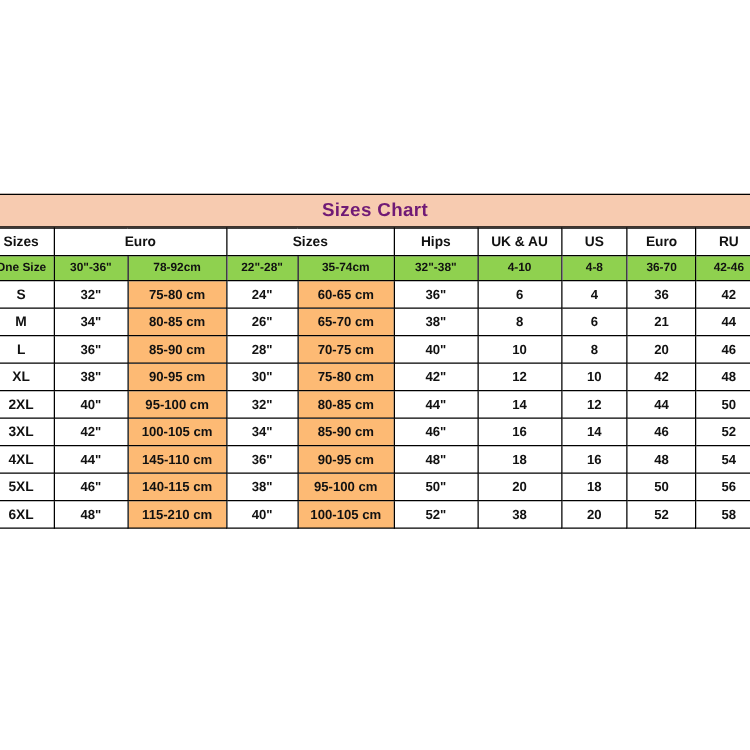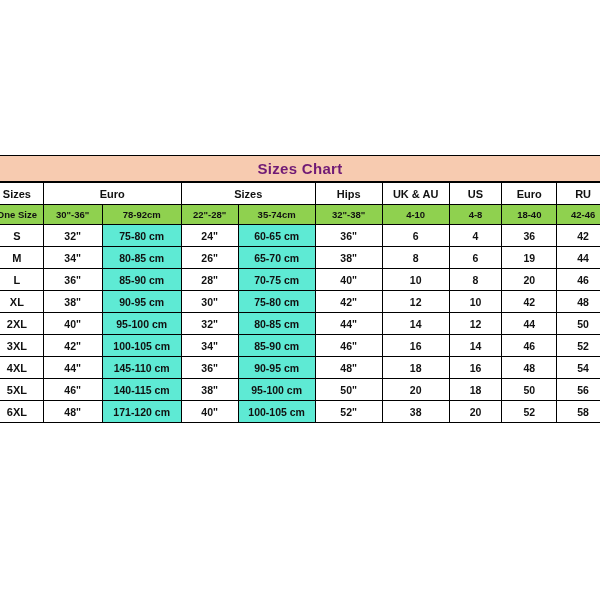--- a/index.html
+++ b/index.html
@@ -59,21 +59,21 @@
     background: #8fd14f;
     font-size: 9.5px;
     height: 15px;
   }
   tbody td {
     height: 17px;
     font-size: 10.5px;
     background: #ffffff;
   }
   tbody td.hl {
-    background: #5eead4;
+    background: #fdba74;
   }
   td.sizecol {
     font-weight: bold;
     font-size: 11px;
   }
   
   col.c0 { width: 52px; }
   col.c1 { width: 58px; }
   col.c2 { width: 78px; }
   col.c3 { width: 56px; }
@@ -118,21 +118,21 @@
         </tr>
         <tr class="onesize">
           <td>One Size</td>
           <td>30"-36"</td>
           <td>78-92cm</td>
           <td>22"-28"</td>
           <td>35-74cm</td>
           <td>32"-38"</td>
           <td>4-10</td>
           <td>4-8</td>
-          <td>18-40</td>
+          <td>36-70</td>
           <td>42-46</td>
         </tr>
       </thead>
       <tbody>
         <tr>
           <td class="sizecol">S</td>
           <td>32"</td>
           <td class="hl">75-80 cm</td>
           <td>24"</td>
           <td class="hl">60-65 cm</td>
@@ -144,21 +144,21 @@
         </tr>
         <tr>
           <td class="sizecol">M</td>
           <td>34"</td>
           <td class="hl">80-85 cm</td>
           <td>26"</td>
           <td class="hl">65-70 cm</td>
           <td>38"</td>
           <td>8</td>
           <td>6</td>
-          <td>19</td>
+          <td>21</td>
           <td>44</td>
         </tr>
         <tr>
           <td class="sizecol">L</td>
           <td>36"</td>
           <td class="hl">85-90 cm</td>
           <td>28"</td>
           <td class="hl">70-75 cm</td>
           <td>40"</td>
           <td>10</td>
@@ -222,21 +222,21 @@
           <td class="hl">95-100 cm</td>
           <td>50"</td>
           <td>20</td>
           <td>18</td>
           <td>50</td>
           <td>56</td>
         </tr>
         <tr>
           <td class="sizecol">6XL</td>
           <td>48"</td>
-          <td class="hl">171-120 cm</td>
+          <td class="hl">115-210 cm</td>
           <td>40"</td>
           <td class="hl">100-105 cm</td>
           <td>52"</td>
           <td>38</td>
           <td>20</td>
           <td>52</td>
           <td>58</td>
         </tr>
       </tbody>
     </table>

